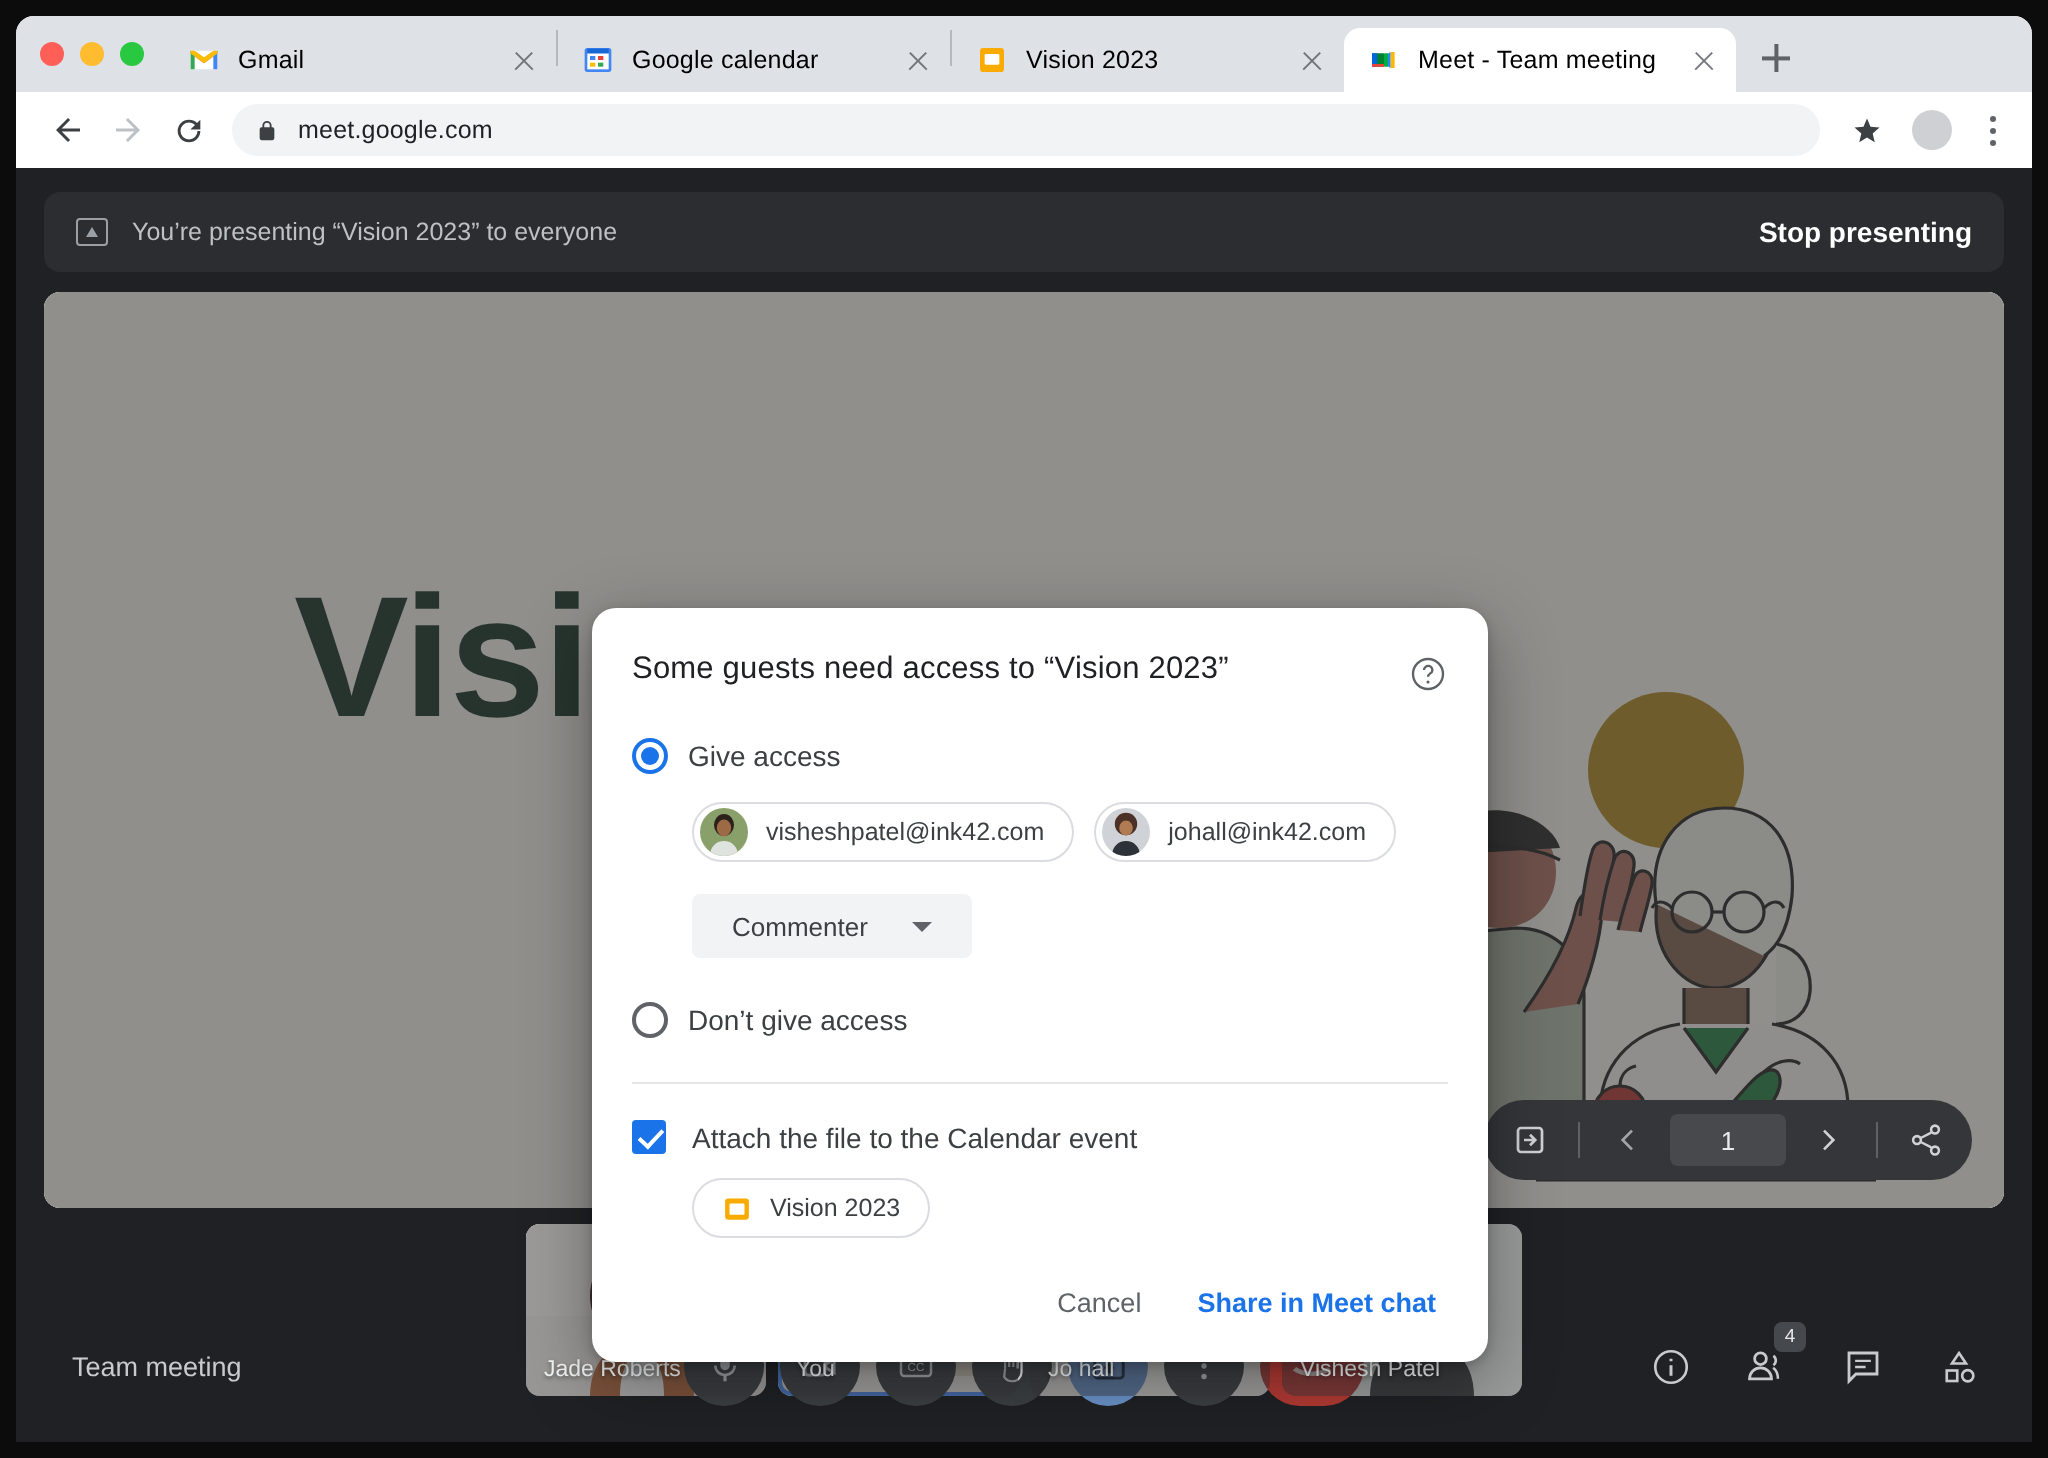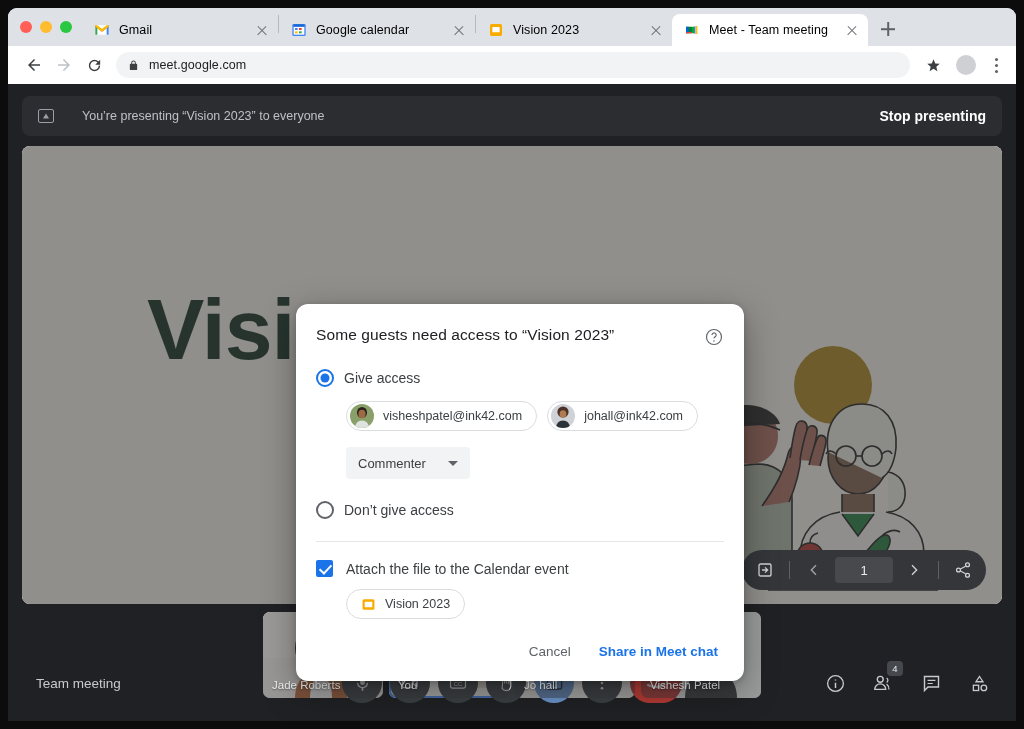--- a/index.html
+++ b/index.html
@@ -144,21 +144,20 @@
 
   
   .present-banner {
     position: absolute;
     left: 14px; top: 12px;
     width: 980px; height: 40px;
     background: #2c2d30;
     border-radius: 8px;
     display: flex; align-items: center;
     padding: 0 16px;
-    gap: 16px;
   }
   .present-banner .pb-icon {
     width: 16px; height: 14px;
     border: 1.4px solid #9aa0a6;
     border-radius: 2px;
     margin-right: 12px;
     position: relative; flex: 0 0 16px;
   }
   .present-banner .pb-icon::after {
     content: '';
@@ -396,21 +395,21 @@
     flex: 0 0 24px;
     overflow: hidden;
   }
   .role-select {
     margin: 16px 4px 4px 30px;
     display: inline-flex; align-items: center;
     gap: 22px;
     height: 32px;
     background: #f1f3f4;
     border-radius: 4px;
-    padding: 0 12px;
+    padding: 0 20px;
     font-size: 13px;
     color: #3c4043;
   }
   .caret {
     width: 0; height: 0;
     border-left: 5px solid transparent;
     border-right: 5px solid transparent;
     border-top: 5px solid #5f6368;
   }
   .dlg-sep {

